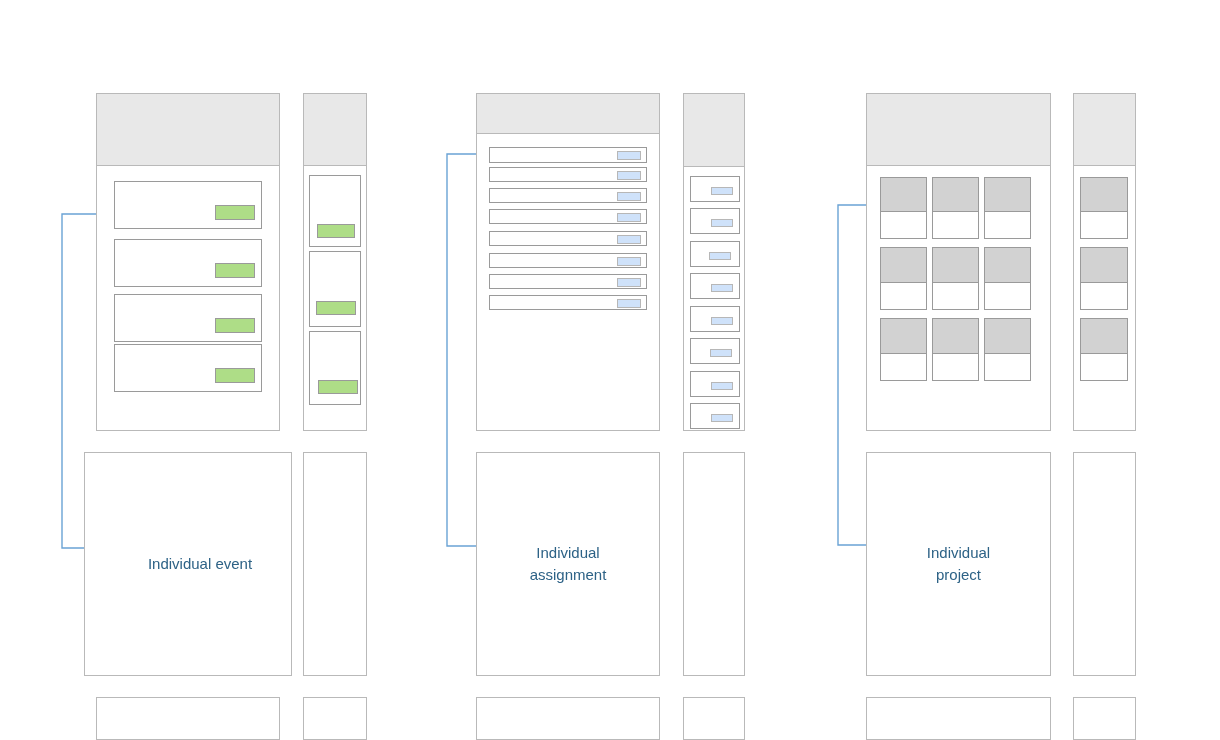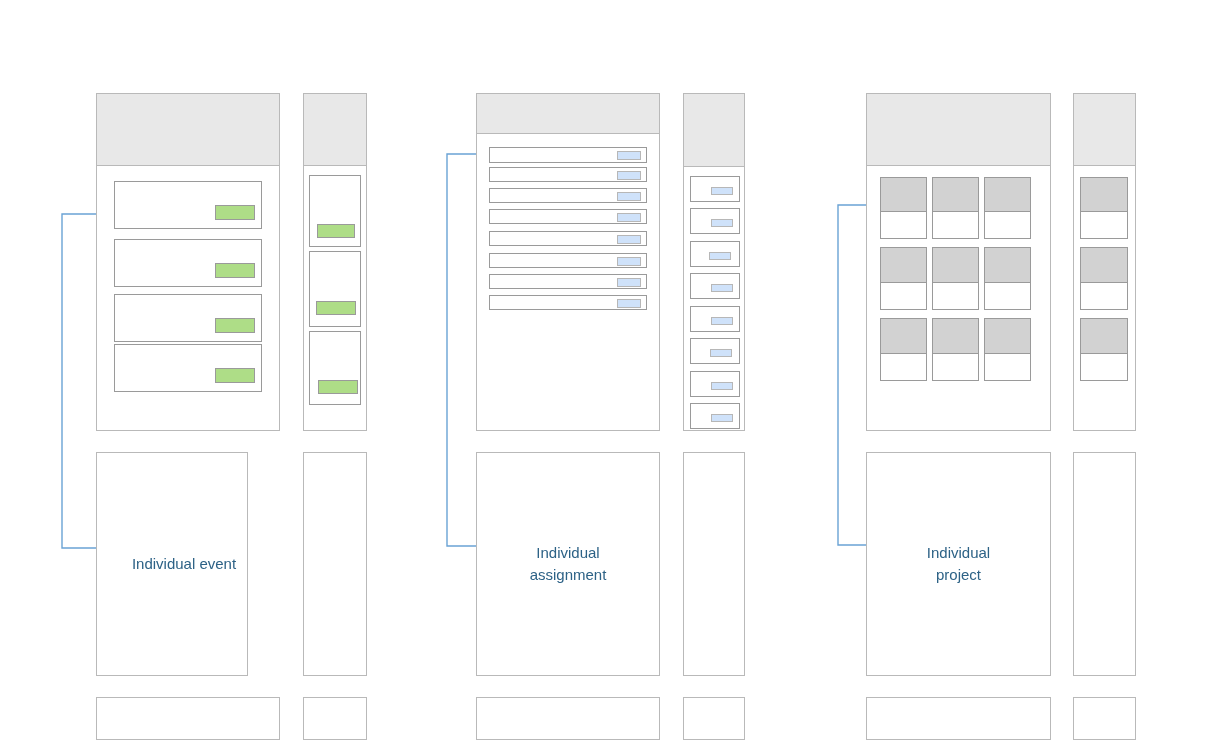--- a/index.html
+++ b/index.html
@@ -124,21 +124,21 @@
           <div class="mini-card abs" style="left: 5px; top: 81px; width: 52px; height: 72px;">
             <div class="badge-green abs" style="left: 7px; top: 48px; width: 38px; height: 14px;"></div>
           </div>
           <div class="mini-card abs" style="left: 5px; top: 157px; width: 52px; height: 76px;">
             <div class="badge-green abs" style="left: 6px; top: 49px; width: 40px; height: 14px;"></div>
           </div>
           <div class="mini-card abs" style="left: 5px; top: 237px; width: 52px; height: 74px;">
             <div class="badge-green abs" style="left: 8px; top: 48px; width: 40px; height: 14px;"></div>
           </div>
         </div>
-        <div class="label-panel abs" style="left: 96px; top: 452px; width: 152px; height: 224px; padding-left: 24px;">
+        <div class="label-panel abs" style="left: 84px; top: 452px; width: 208px; height: 224px; padding-left: 24px;">
           <span class="label-text">Individual event</span>
         </div>
         <div class="panel abs" style="left: 303px; top: 452px; width: 64px; height: 224px;"></div>
         <div class="panel abs" style="left: 96px; top: 697px; width: 184px; height: 43px;"></div>
         <div class="panel abs" style="left: 303px; top: 697px; width: 64px; height: 43px;"></div>
       </div>
       <div>
         <div class="panel abs" style="left: 476px; top: 93px; width: 184px; height: 338px;">
           <div class="panel-header abs" style="left: 0px; top: 0px; width: 100%; height: 40px;"></div>
           <div class="row-card abs" style="left: 12px; top: 53px; width: 158px; height: 16px;">

